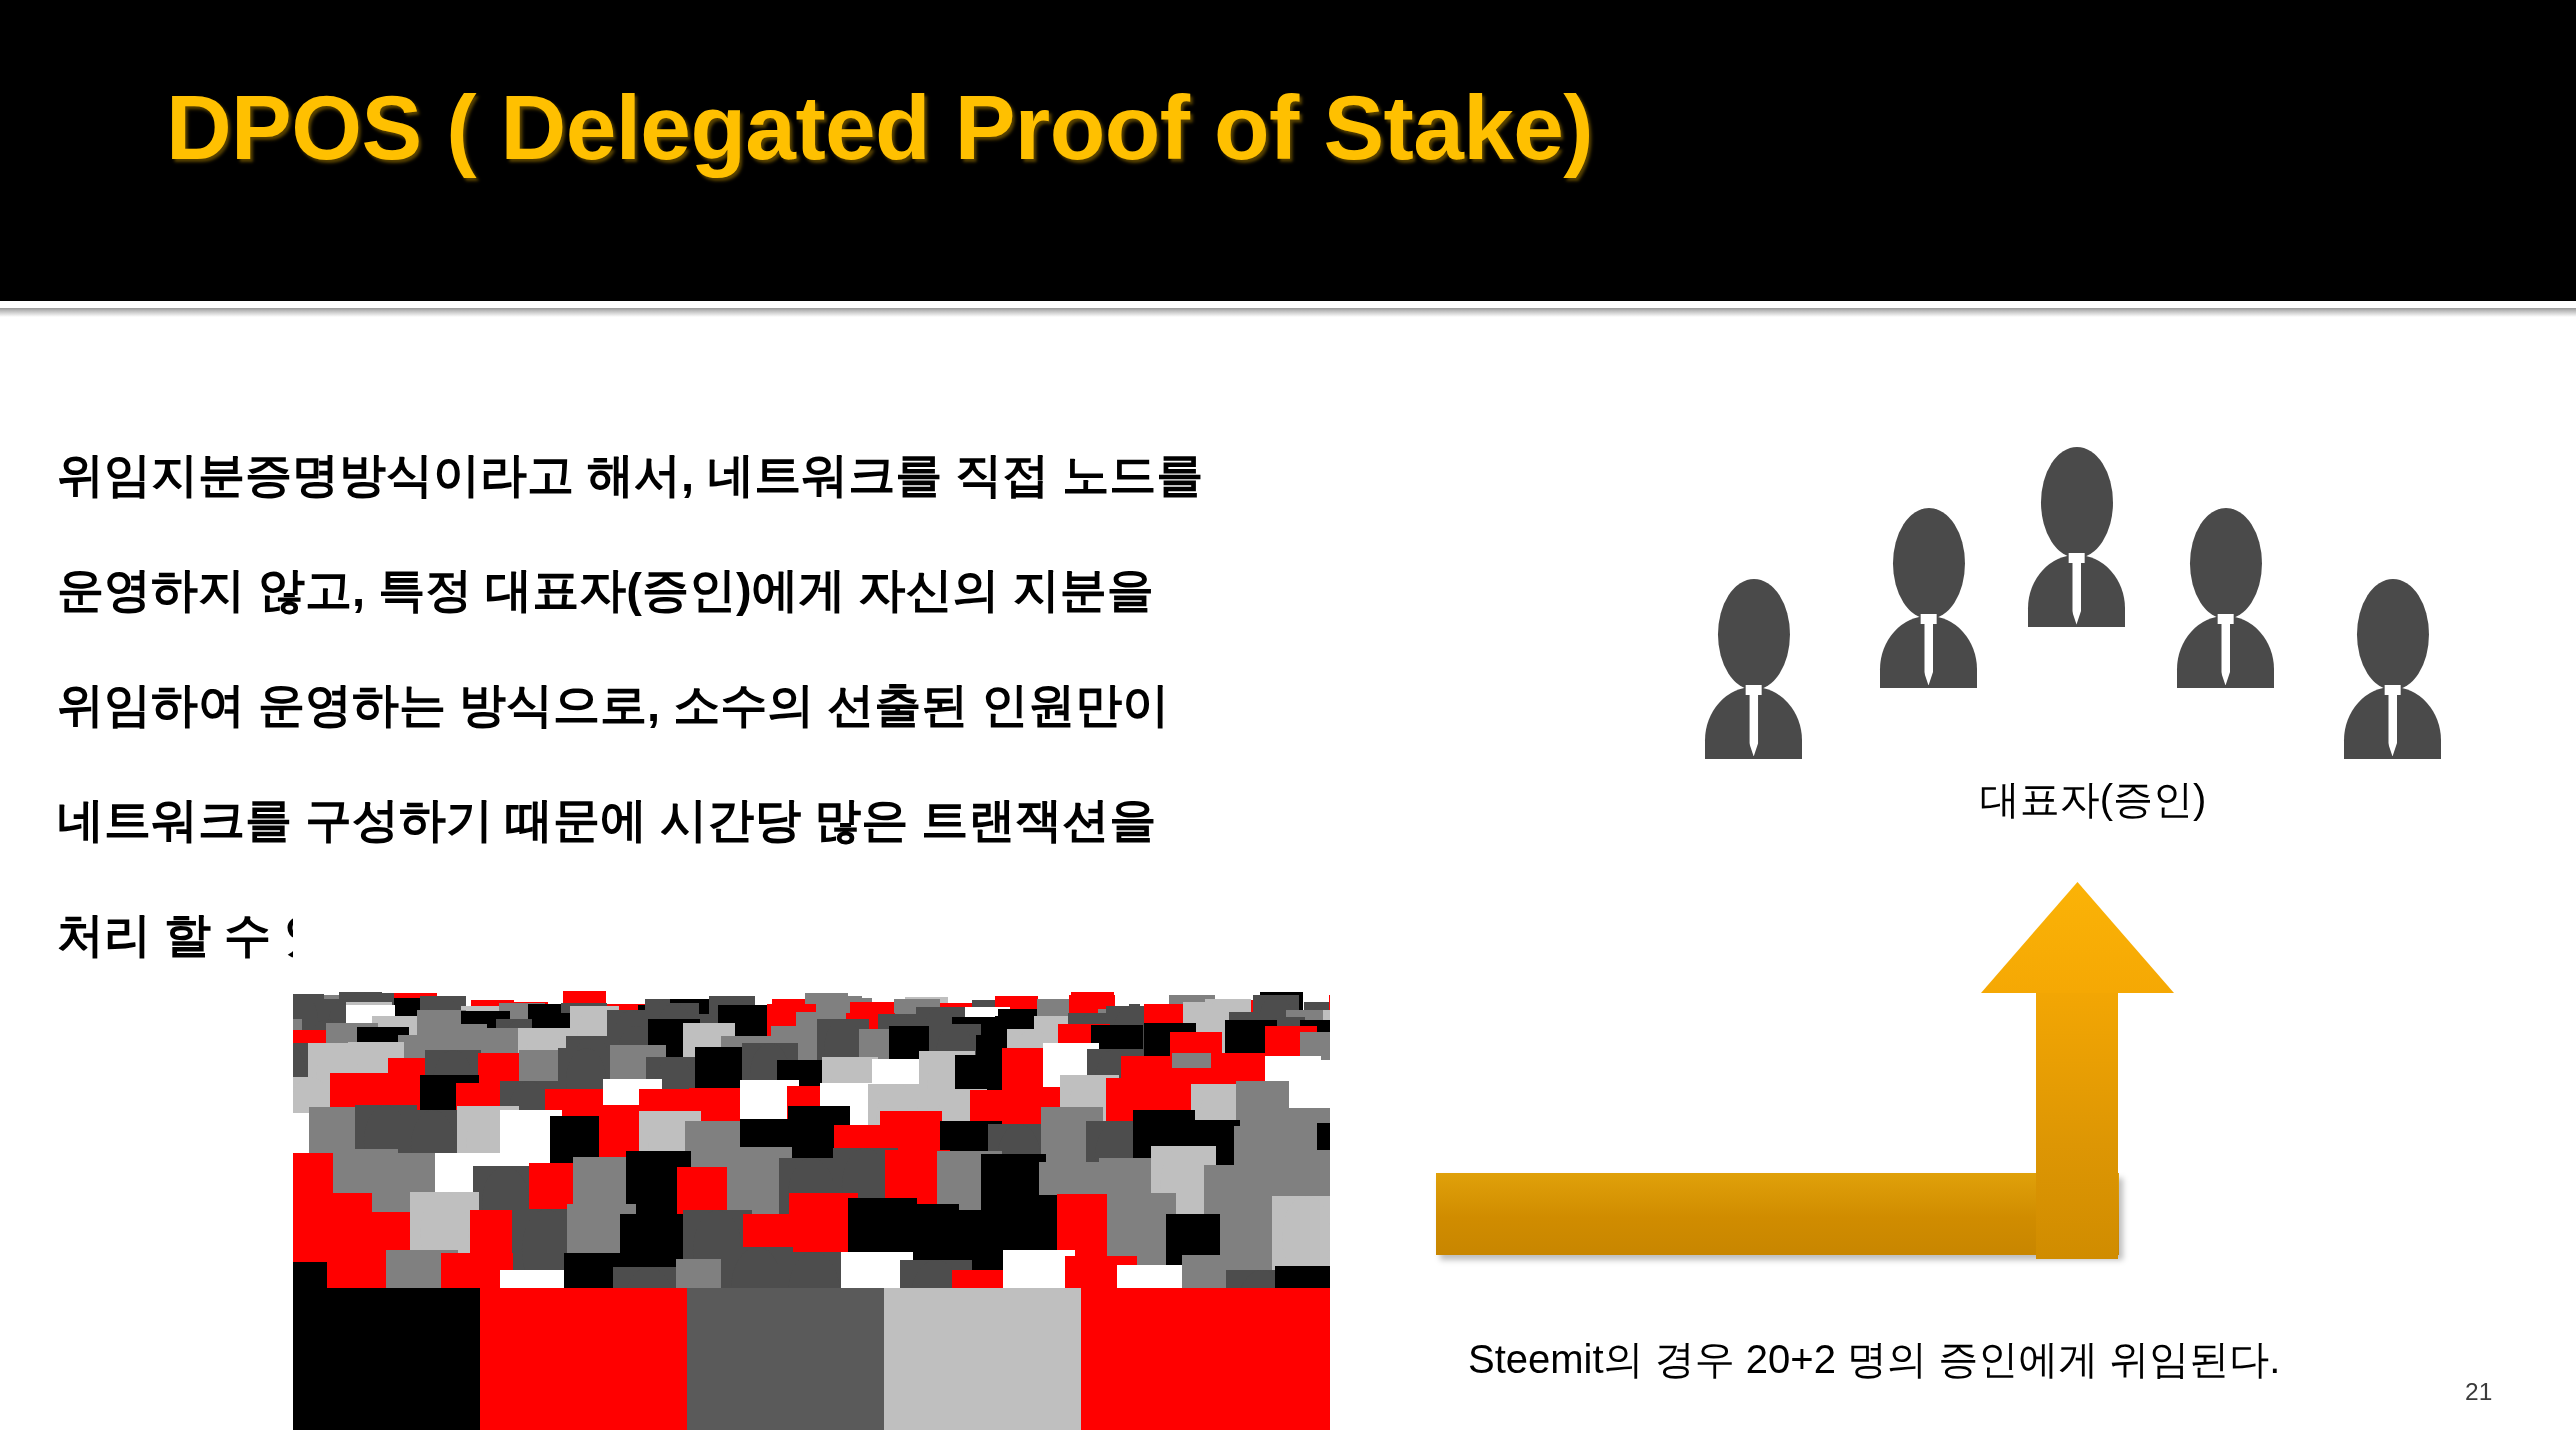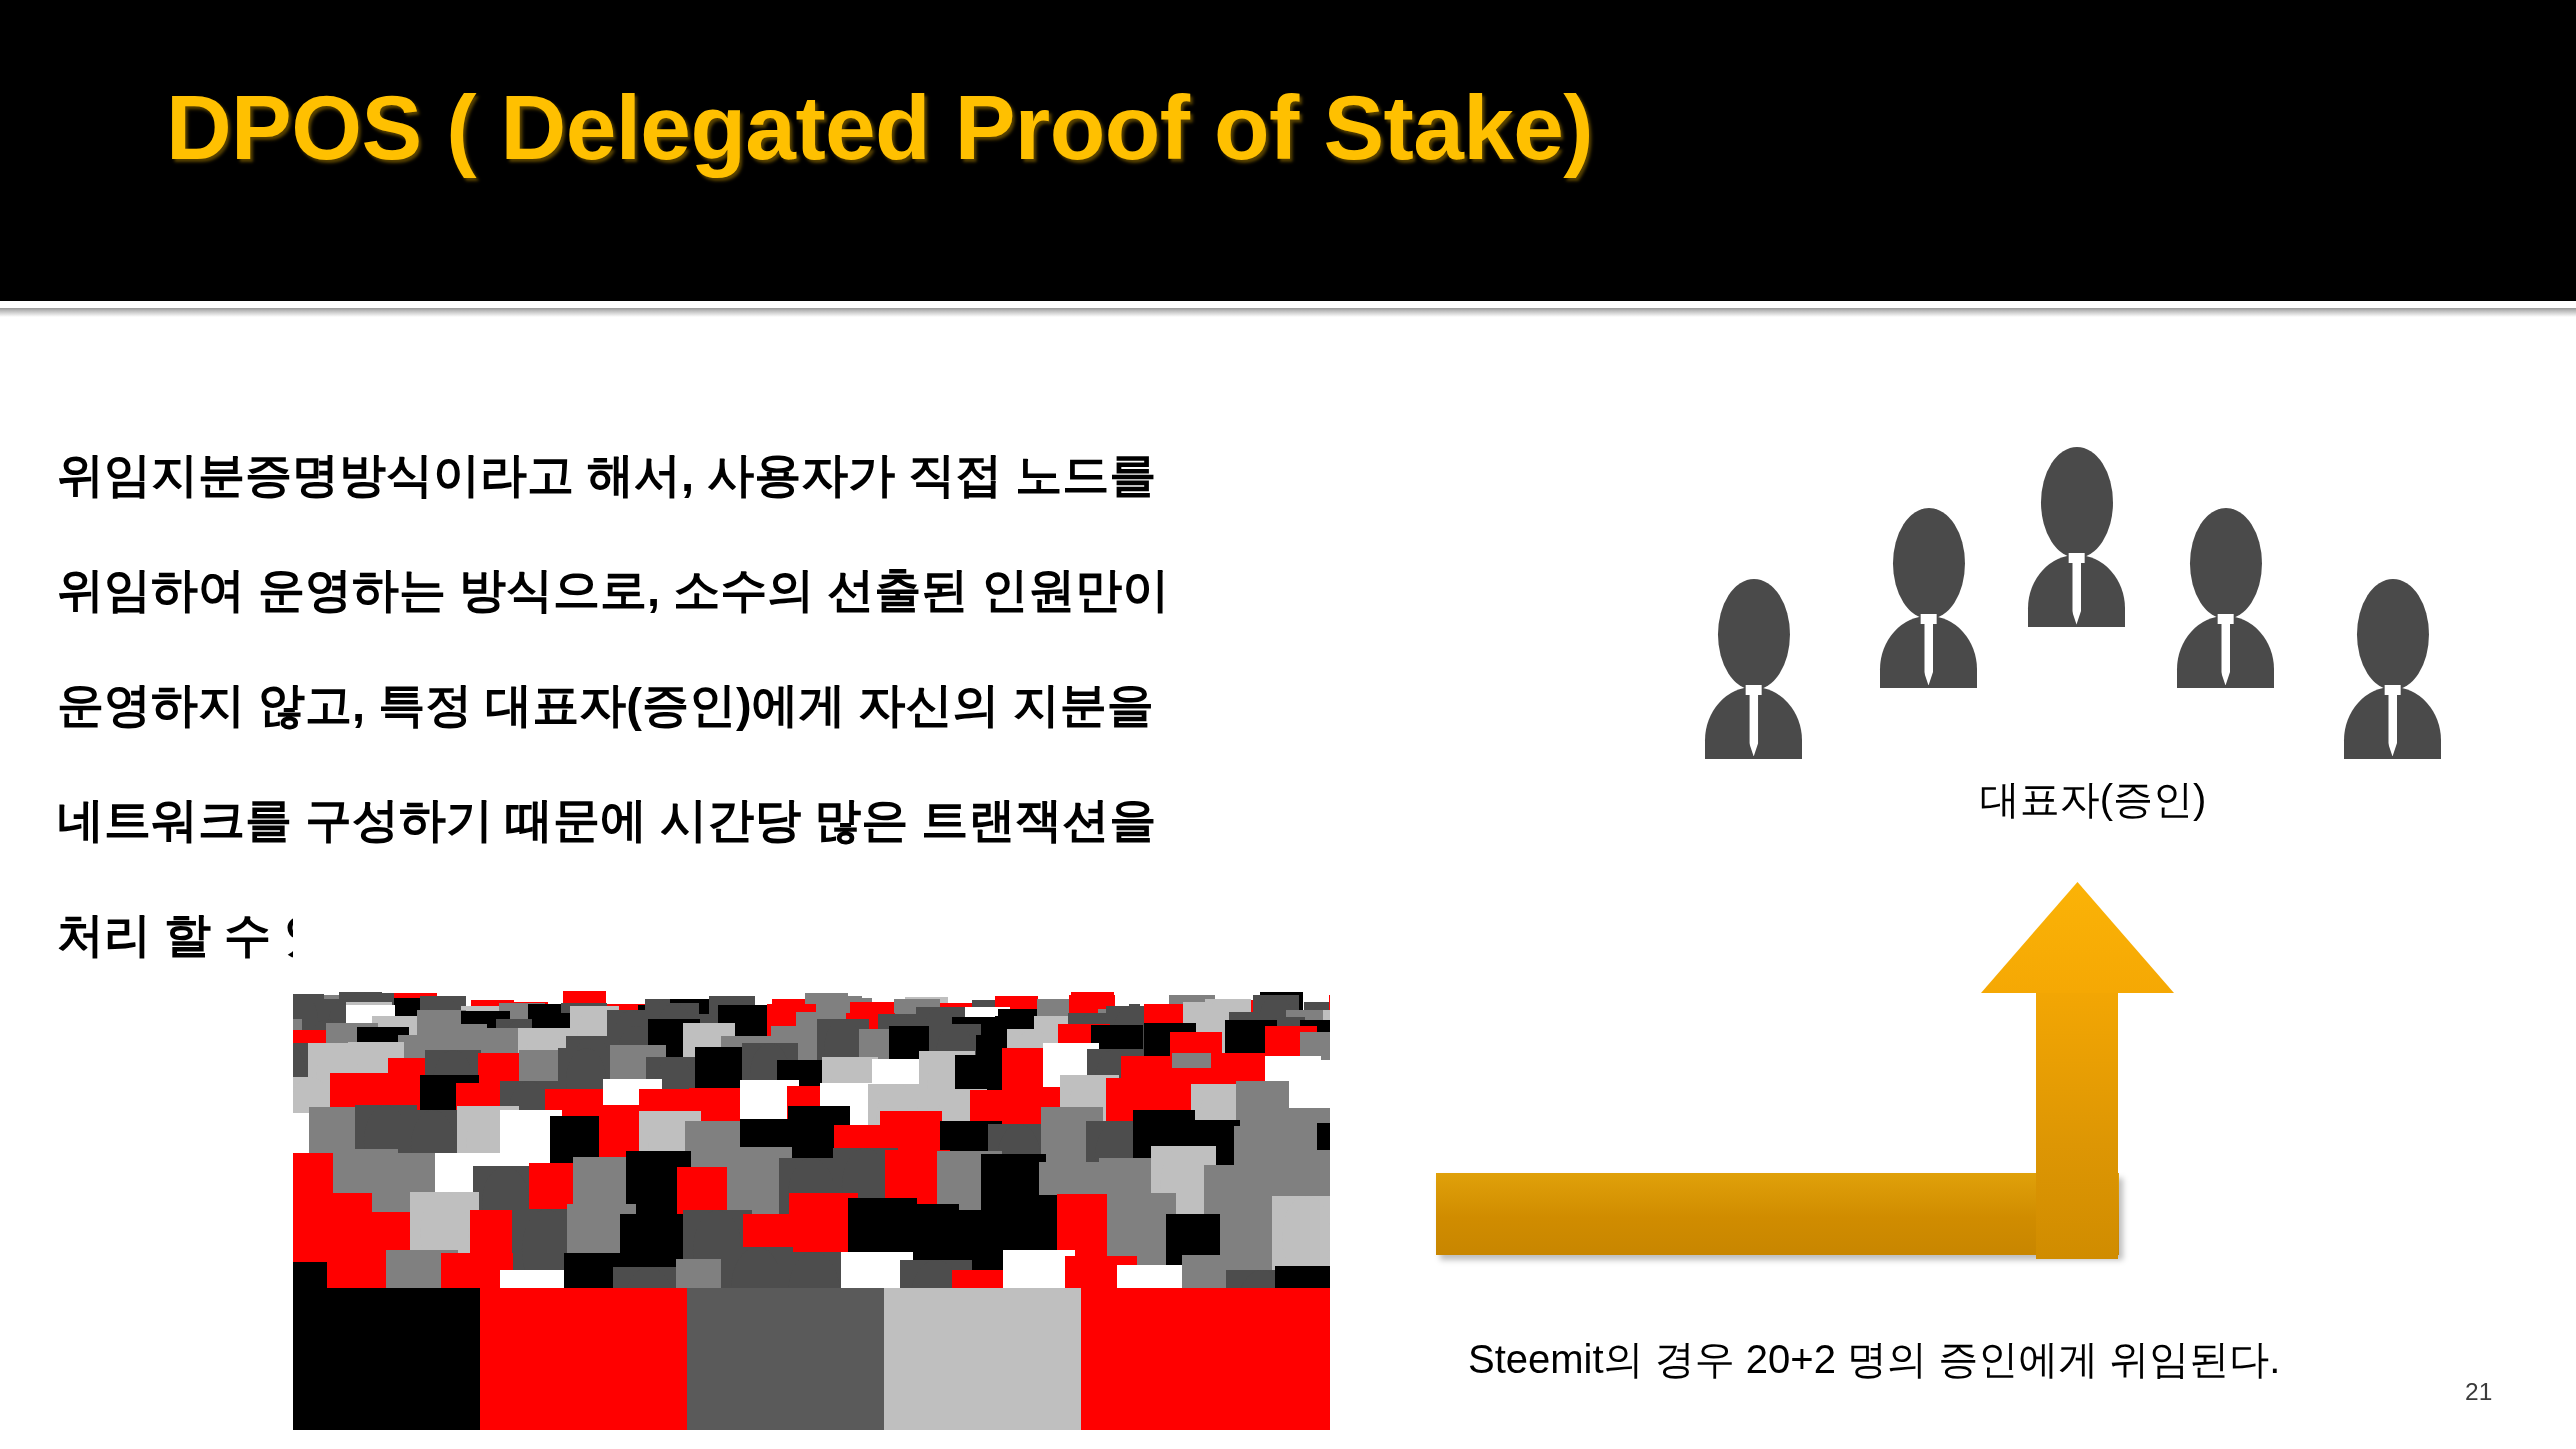--- a/index.html
+++ b/index.html
@@ -135,23 +135,23 @@
 </head>
 <body>
 
 <div id="title-bar">
   <div id="title-text">DPOS ( Delegated Proof of Stake)</div>
 </div>
 <div id="title-underline"></div>
 <div id="title-shadow"></div>
 
 <div id="body-text">
-  <span class="ln">위임지분증명방식이라고 해서, 사용자가 직접 노드를</span>
+  <span class="ln">위임지분증명방식이라고 해서, 네트워크를 직접 노드를</span>
+  <span class="ln">운영하지 않고, 특정 대표자(증인)에게 자신의 지분을</span>
   <span class="ln">위임하여 운영하는 방식으로, 소수의 선출된 인원만이</span>
-  <span class="ln">운영하지 않고, 특정 대표자(증인)에게 자신의 지분을</span>
   <span class="ln">네트워크를 구성하기 때문에 시간당 많은 트랜잭션을</span>
   <span class="ln">처리 할 수 있다.</span>
 </div>
 
 <div id="crowd">
   <div class="base" style="z-index: 40;">
     <span style="left:0;width:18%;background:#000000"></span>
     <span style="left:18%;width:20%;background:#FF0000"></span>
     <span style="left:38%;width:19%;background:#5A5A5A"></span>
     <span style="left:57%;width:19%;background:#BFBFBF"></span>

